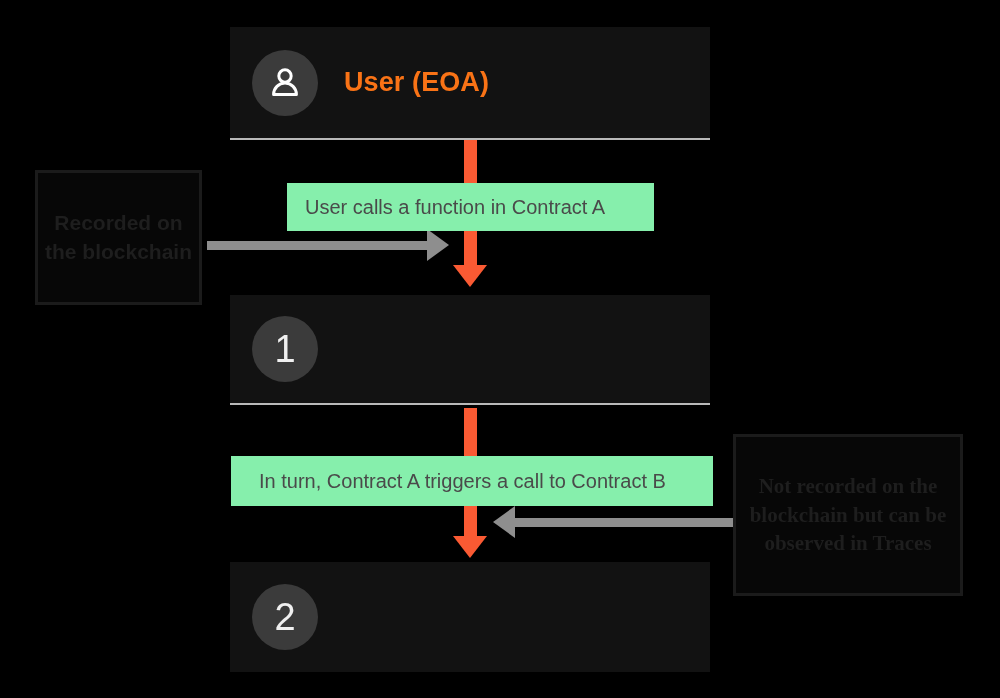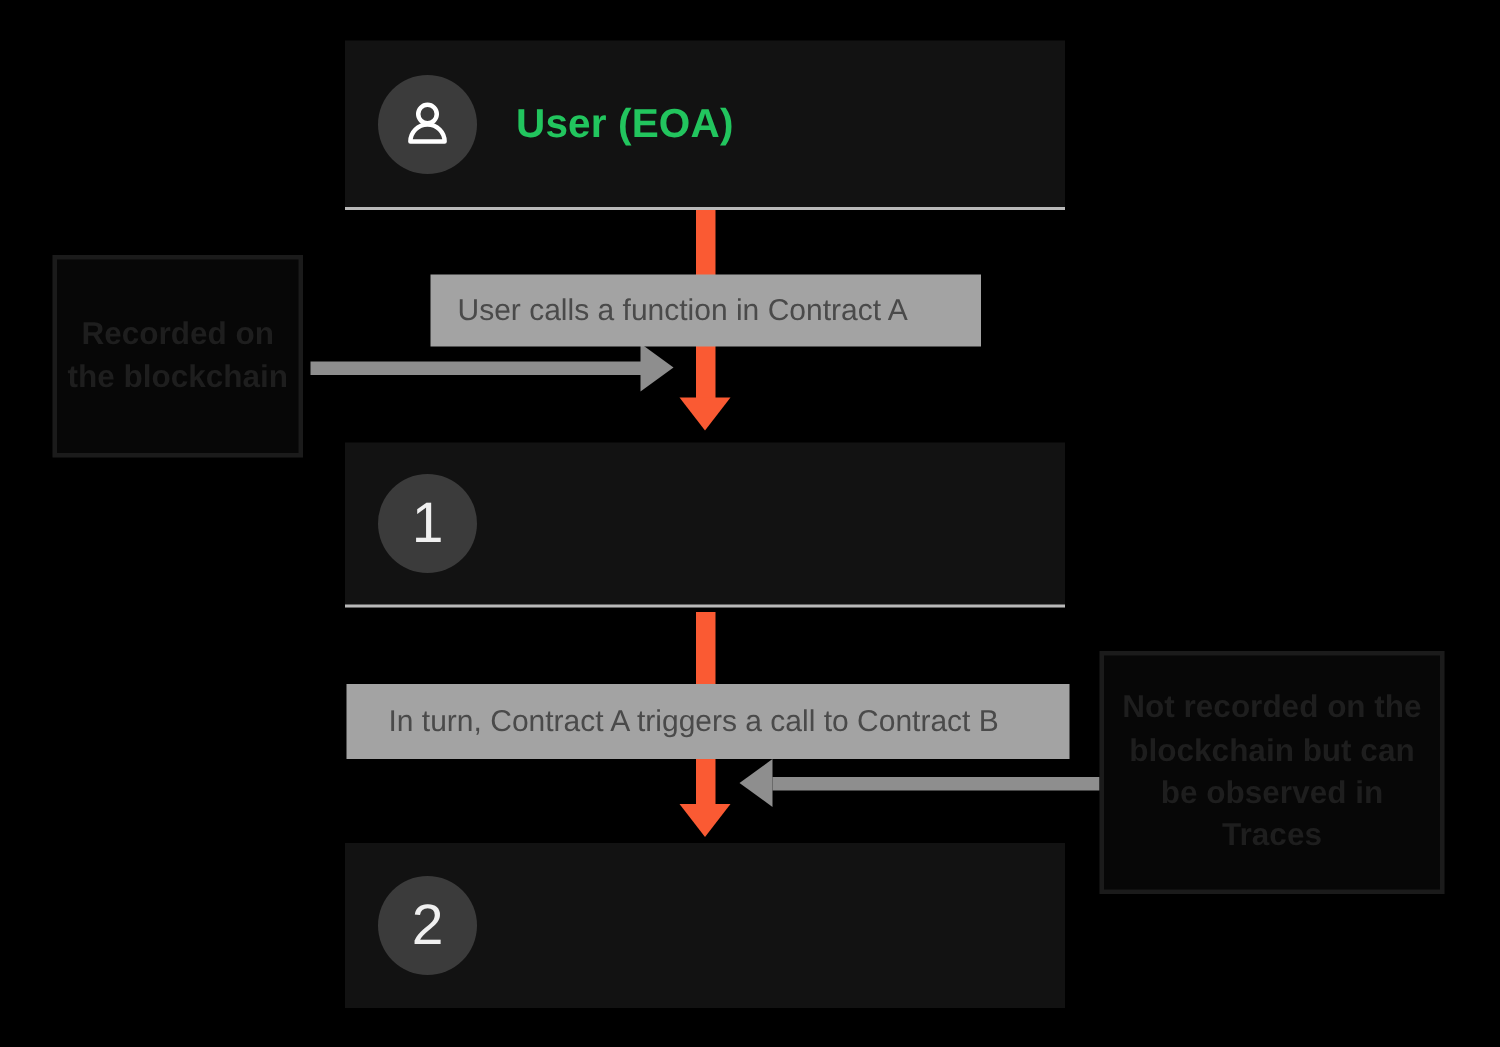--- a/index.html
+++ b/index.html
@@ -44,21 +44,21 @@
   }
   .node-badge-num {
     font-size: 38px;
     font-weight: 400;
     line-height: 1;
     color: #f0f0f0;
     font-family: "Liberation Sans", sans-serif;
   }
   .node-label {
     margin-left: 26px;
-    color: #22c55e;
+    color: #f97316;
     font-size: 27px;
     font-weight: bold;
     letter-spacing: 0.1px;
     white-space: nowrap;
   }
 
   #node-user   { left: 230px; top: 27px;  width: 480px; height: 113px; }
   #node-ca     { left: 230px; top: 295px; width: 480px; height: 110px; }
   #node-cb     { left: 230px; top: 562px; width: 480px; height: 110px; border-bottom: none; }
 
@@ -83,21 +83,21 @@
   #ohead-2 { left: 453px; top: 265px; }
   
   #oseg-3 { left: 464px; top: 408px; width: 13px; height: 48px; }
   
   #oseg-4 { left: 464px; top: 504px; width: 13px; height: 38px; }
   #ohead-4 { left: 453px; top: 536px; }
 
   
   .msg-label {
     position: absolute;
-    background: #a3a3a3;
+    background: #86efac;
     color: #4a4a4a;
     font-size: 20px;
     display: flex;
     align-items: center;
     box-sizing: border-box;
     padding: 0 18px;
     white-space: nowrap;
   }
   #msg-1 { left: 287px; top: 183px; width: 367px; height: 48px; }
   #msg-2 { left: 231px; top: 456px; width: 482px; height: 50px; padding-left: 28px; }
@@ -110,21 +110,21 @@
     box-sizing: border-box;
     display: flex;
     align-items: center;
     justify-content: center;
     text-align: center;
     color: #1e1e1e;
     font-weight: bold;
     line-height: 1.35;
   }
   #annot-left  { left: 35px;  top: 170px; width: 167px; height: 135px; font-size: 21px; padding: 0 0; }
-  #annot-right { left: 733px; top: 434px; width: 230px; height: 162px; font-size: 21px; padding: 0 8px; }
+  #annot-right { left: 733px; top: 434px; width: 230px; height: 162px; font-size: 21px; padding: 0 8px; font-family: Liberation Serif, serif; }
 
   
   .gray-shaft {
     position: absolute;
     background: #8e8e8e;
     height: 9px;
   }
   .gray-head-right {
     position: absolute;
     width: 0; height: 0;

